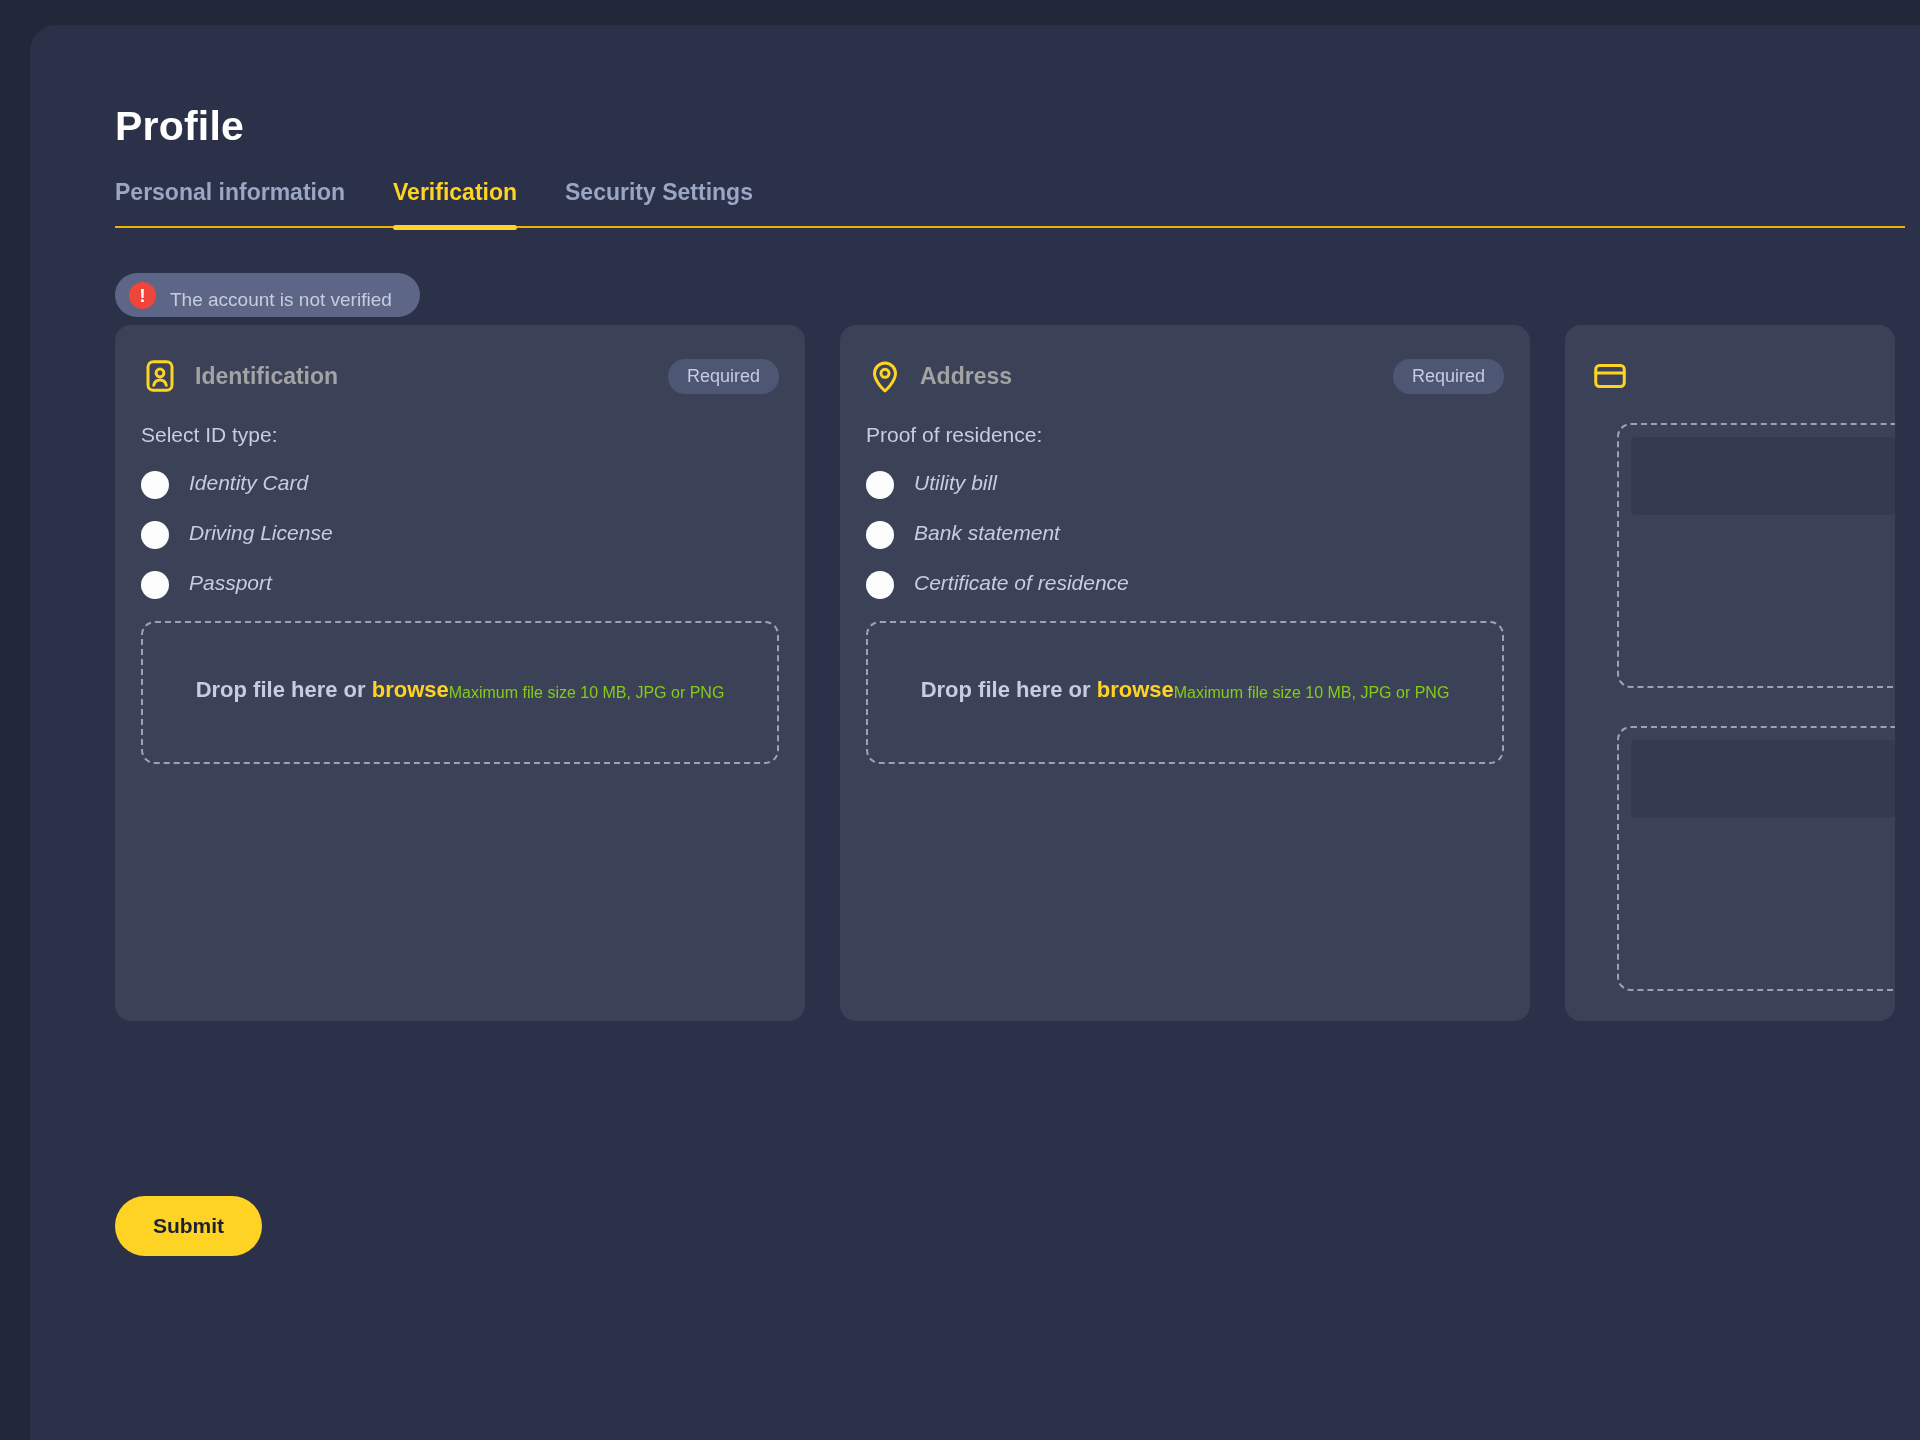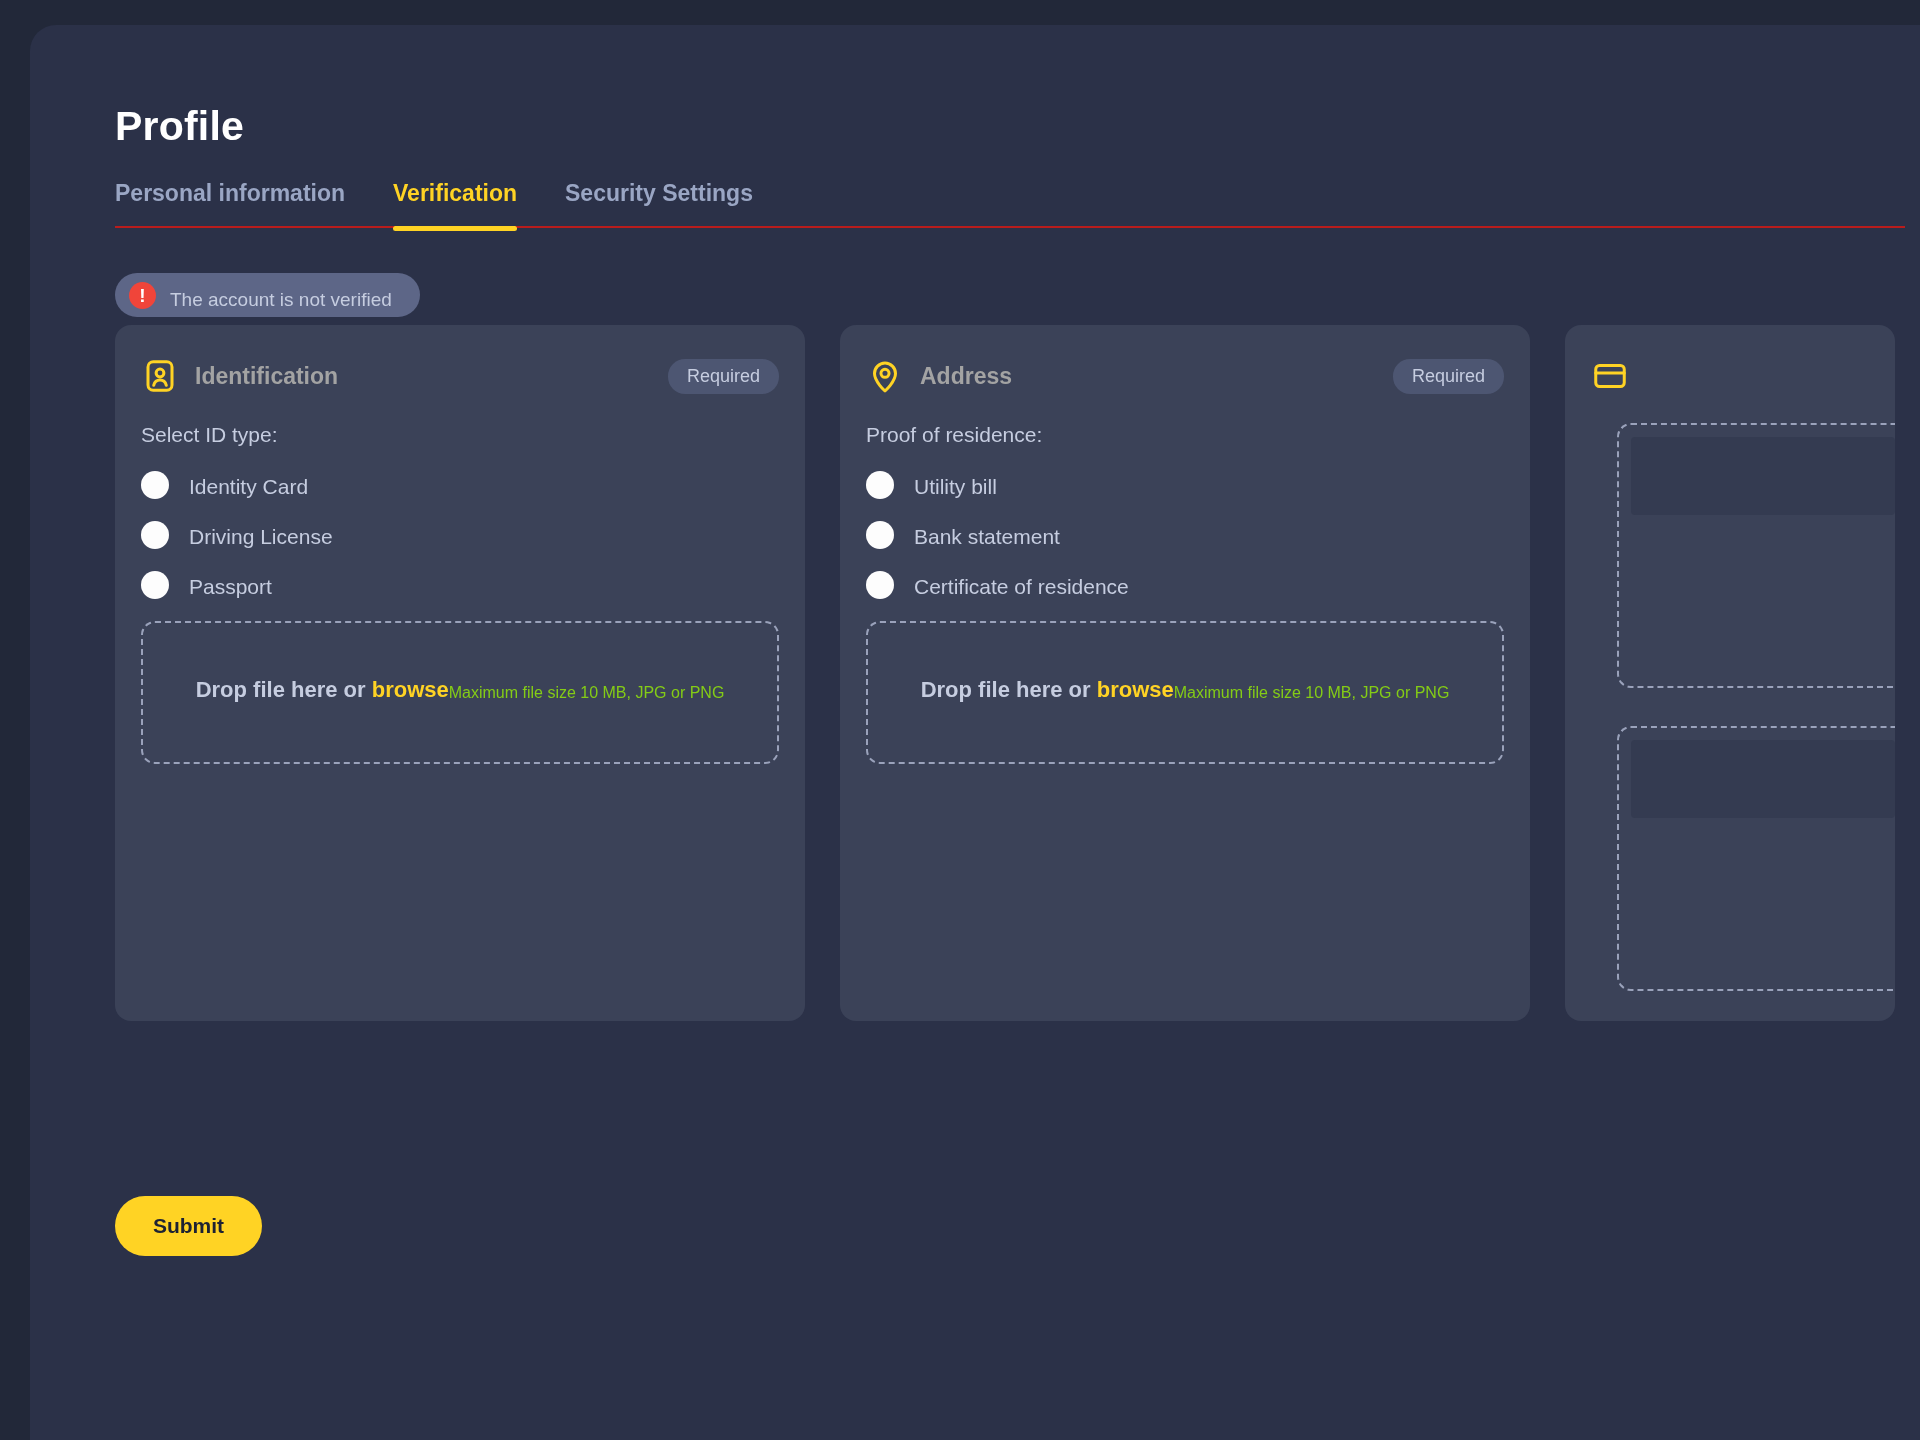--- a/index.html
+++ b/index.html
@@ -38,23 +38,23 @@
     letter-spacing: 0.2px;
   }
 
   .tabs {
     position: absolute;
     left: 85px;
     top: 155px;
     width: 1790px;
     height: 48px;
     display: flex;
-    align-items: flex-start;
+    align-items: center;
     gap: 48px;
-    border-bottom: 2px solid #b91c1c;
+    border-bottom: 2px solid #eab308;
   }
   .tab {
     position: relative;
     font-size: 23px;
     font-weight: bold;
     color: #9aa6c4;
     padding-bottom: 22px;
     cursor: pointer;
     white-space: nowrap;
   }
@@ -151,24 +151,25 @@
   }
 
   .field-label {
     font-size: 21px;
     color: #c6cde0;
     margin-bottom: 24px;
   }
 
   .opt {
     display: flex;
-    align-items: flex-end;
+    align-items: flex-start;
     gap: 20px;
     margin-bottom: 22px;
     cursor: pointer;
+    font-style: italic;
   }
   .radio {
     width: 28px; height: 28px;
     border-radius: 50%;
     background: #fdfdfd;
     flex: none;
   }
   .opt-label {
     font-size: 21px;
     color: #c6cde0;

